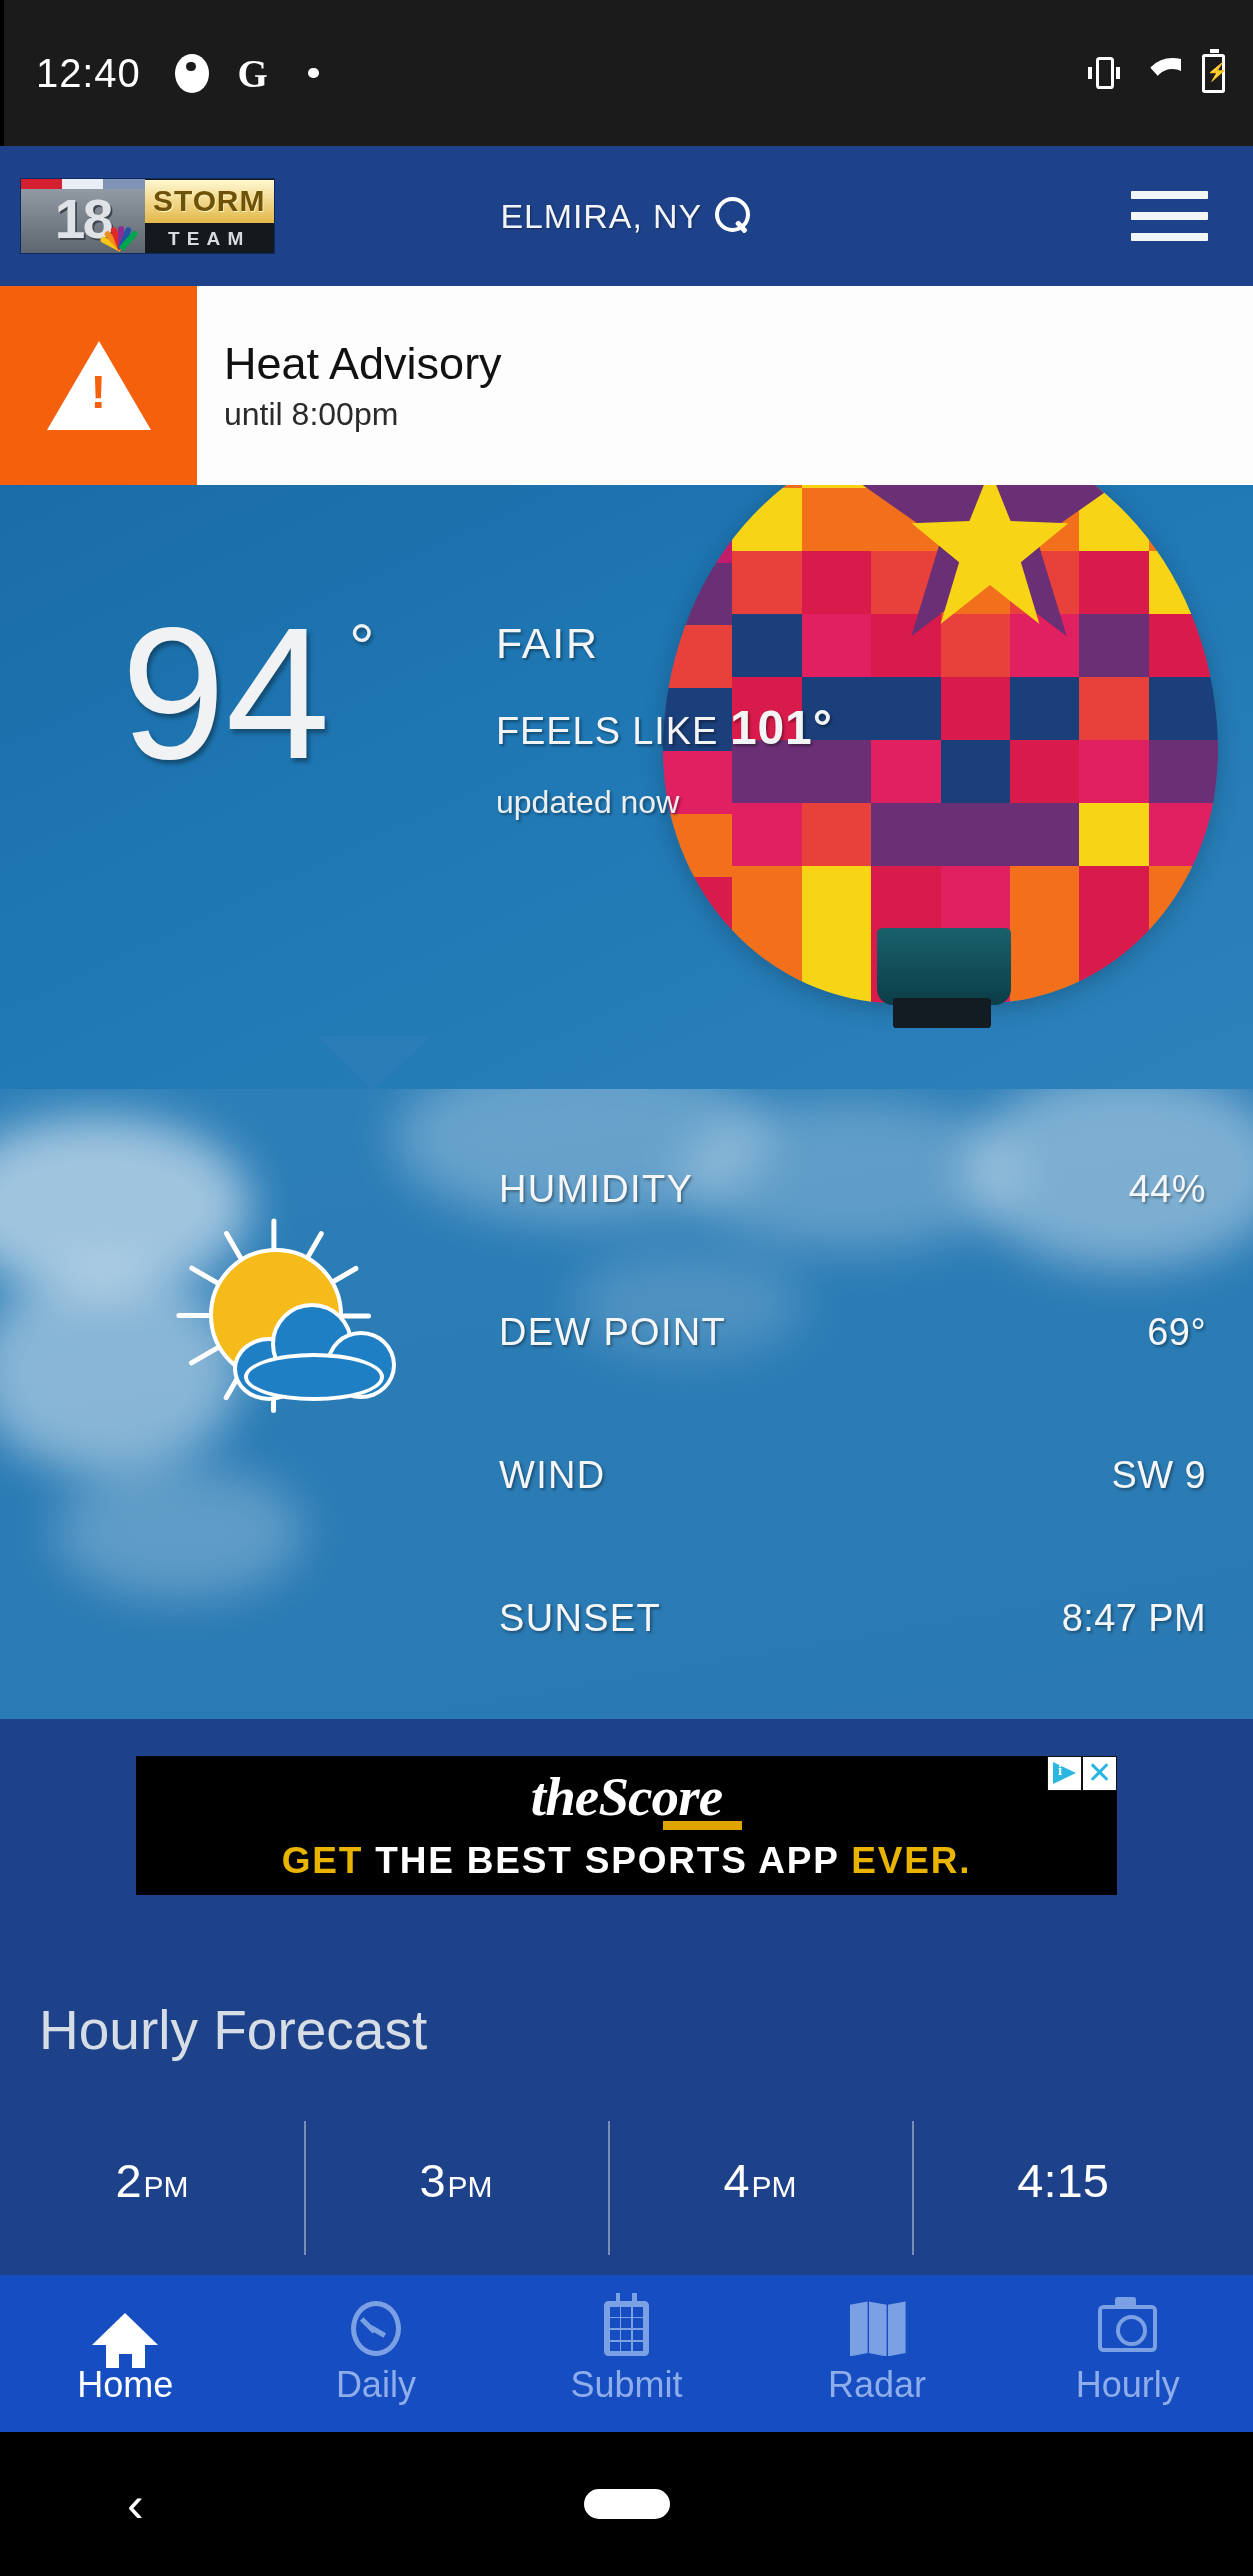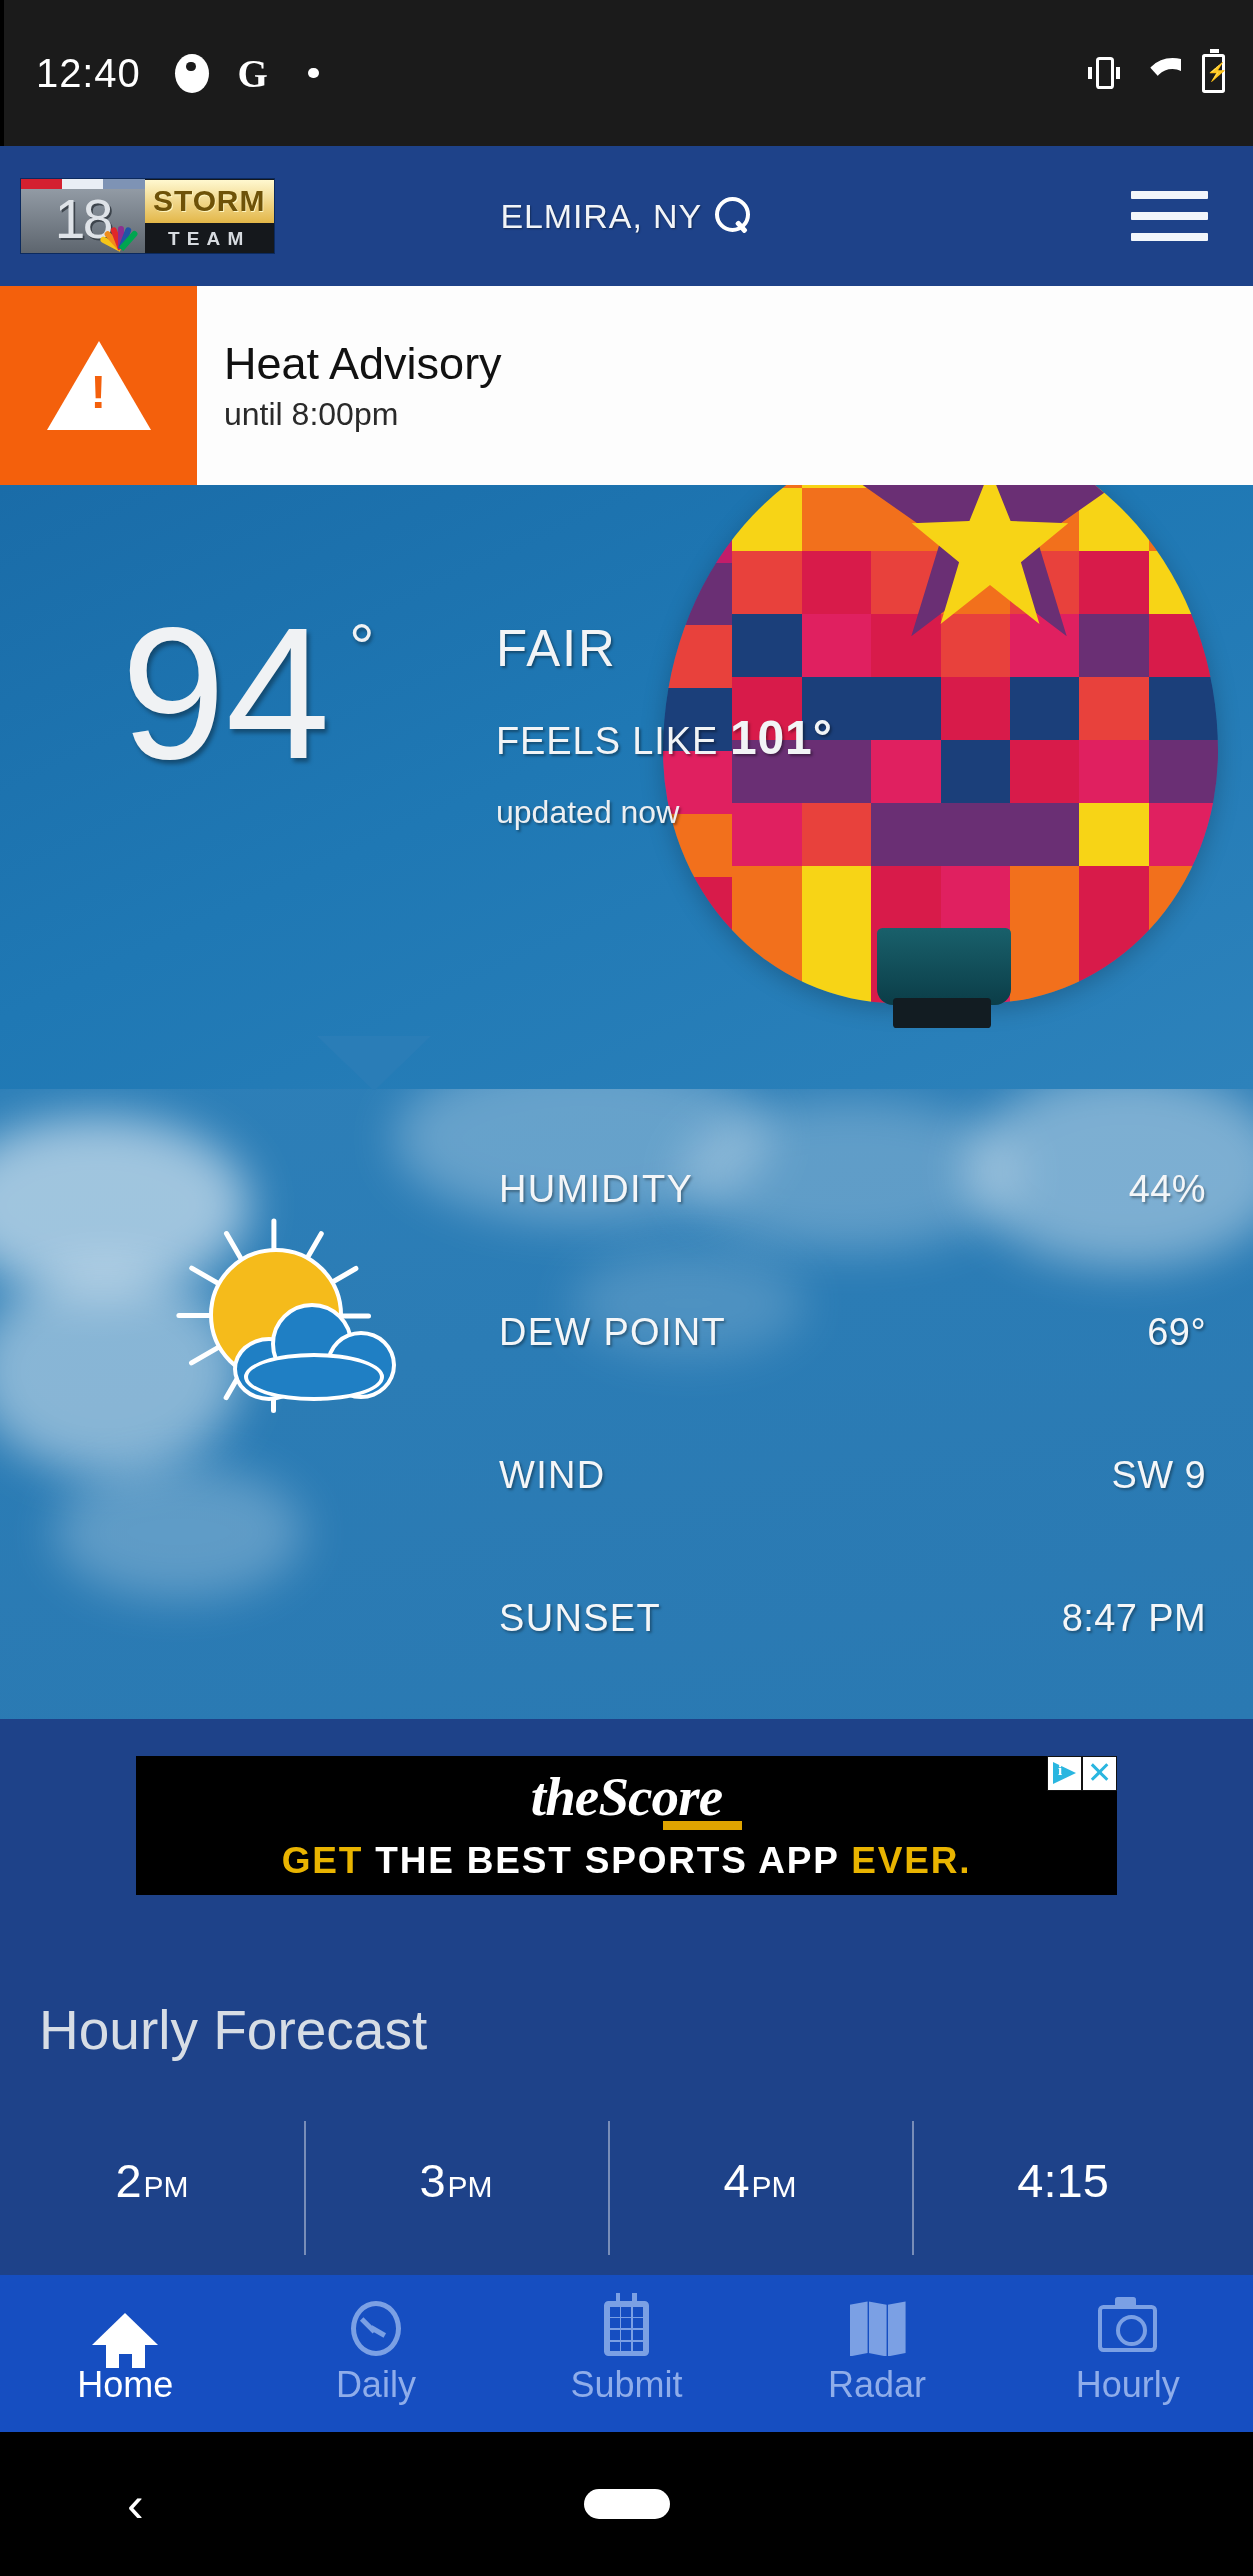--- a/index.html
+++ b/index.html
@@ -55,21 +55,21 @@
   }
   .logo-left{
     width:125px; height:100%; background:linear-gradient(#9aa3ad,#5d656e);
     position:relative; display:flex; align-items:center; justify-content:center;
   }
   .logo-topbar{ position:absolute; top:0; left:0; width:100%; height:9.8px; display:flex;}
   .logo-topbar i{ flex:1; }
   .logo-topbar .r{ background:#d42030; } .logo-topbar .w{ background:#e9eef5; }
   .logo-topbar .b{ background:#7e93b5; }
   .logo-18{
-    font-family:"Liberation Sans",sans-serif; font-weight:normal; font-size:55px;
+    font-family:"Liberation Sans",sans-serif; font-weight:bold; font-size:55px;
     color:#dfe3e8; letter-spacing:-2.7px; text-shadow:1.8px 1.8px 0 #3d444c; margin-top:6px;
   }
   .peacock{ position:absolute; right:3.6px; bottom:3.6px; width:43px;height:41px;}
   .peacock span{
     position:absolute; bottom:0; left:19.7px; width:6.3px; height:23px; border-radius:3.6px 3.6px 0 0;
     transform-origin:bottom center;
   }
   .logo-right{ width:130px; height:100%; background:#15181c; position:relative;}
   .logo-storm{
     position:absolute; top:0.9px; left:0; width:100%; height:43px;
@@ -162,21 +162,21 @@
     position:absolute; left:121px; top:114px;
     font-size:188px; color:#f0f2f4; font-weight:300; line-height:1;
     text-shadow:2.7px 3.6px 4.5px rgba(0,0,0,.35);
     font-family:"Liberation Sans",sans-serif;
   }
   .temp-deg{
     position:absolute; left:349px; top:125px; font-size:64px; color:#f0f2f4;
     font-weight:300; text-shadow:1.8px 2.7px 3.6px rgba(0,0,0,.35);
   }
   .cond-col{ position:absolute; left:496px; top:134px; }
-  .cond-name{ font-size:51px; color:#f2f4f6; letter-spacing:1.8px; text-shadow:1.8px 1.8px 2.7px rgba(0,0,0,.38);}
+  .cond-name{ font-size:43px; color:#f2f4f6; letter-spacing:1.8px; text-shadow:1.8px 1.8px 2.7px rgba(0,0,0,.38);}
   .cond-feels{ margin-top:32px; font-size:38px; color:#f2f4f6; letter-spacing:0.9px; text-shadow:1.8px 1.8px 2.7px rgba(0,0,0,.38); display:flex; align-items:baseline; gap:11.6px;}
   .cond-feels b{ font-size:48px; font-weight:bold;}
   .cond-upd{ margin-top:29px; font-size:32px; color:#eceff2; text-shadow:1.8px 1.8px 2.7px rgba(0,0,0,.38);}
   .notch{
     position:absolute; bottom:-0.9px; left:317px; width:0; height:0;
     border-left:57px solid transparent; border-right:57px solid transparent;
     border-top:55px solid #2a7db7; z-index:5;
   }
 
   

